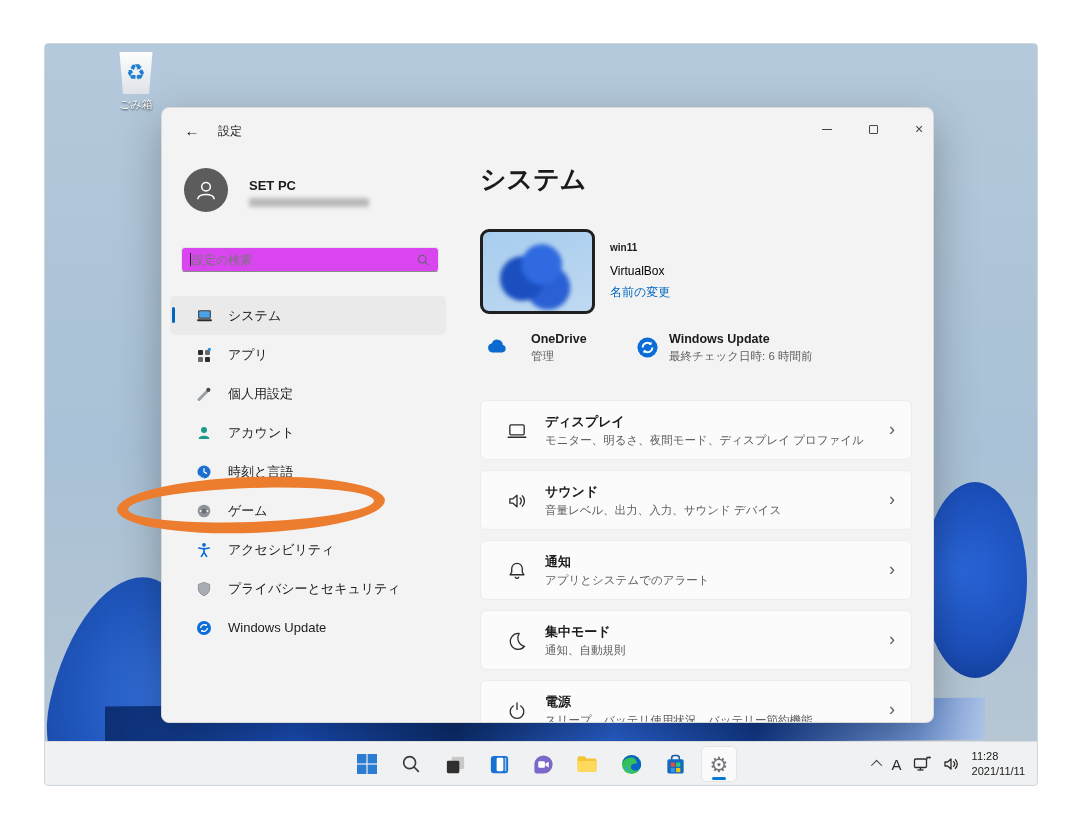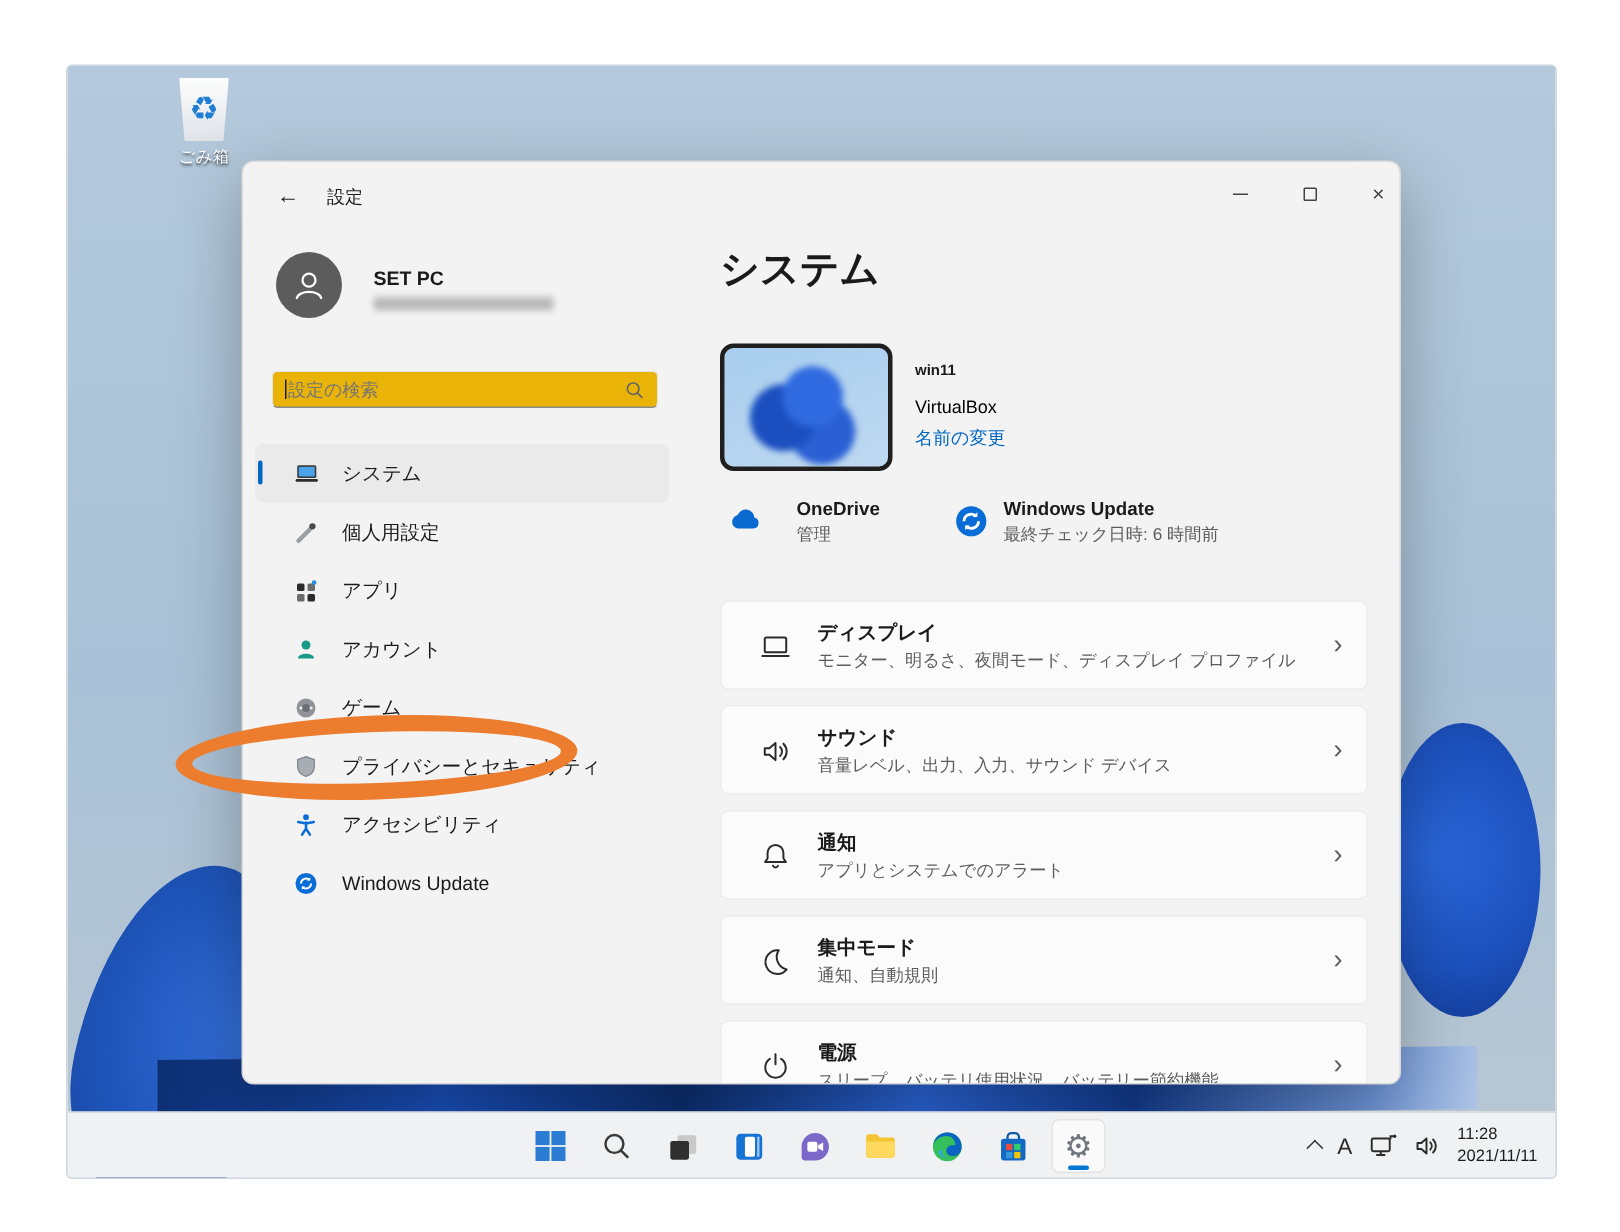--- a/index.html
+++ b/index.html
@@ -49,21 +49,21 @@
 
   
   .avatar { position:absolute; left:22px; top:60px; width:44px; height:44px;
     border-radius:50%; background:#5c5c5c; display:flex; align-items:center; justify-content:center; }
   .pname { position:absolute; left:87px; top:70px; font-size:13px; font-weight:bold; color:#1b1b1b; }
   .pemail { position:absolute; left:87px; top:90px; width:120px; height:9px;
     background:#b9b9b9; border-radius:2px; filter:blur(2px); }
 
   
   .search { position:absolute; left:19px; top:139px; width:258px; height:25px;
-    background:#eab308; border:1px solid #e3e3e3; border-bottom:1px solid #8a8a8a;
+    background:#d946ef; border:1px solid #e3e3e3; border-bottom:1px solid #8a8a8a;
     border-radius:4px; display:flex; align-items:center; padding:0 8px; }
   .search .caret { width:1px; height:13px; background:#1b1b1b; margin-right:1px; }
   .search input { flex:1; border:none; outline:none; font-size:12px; color:#1b1b1b;
     background:transparent; font-family:inherit; }
   .search input::placeholder { color:#767676; }
   .search svg { flex:0 0 auto; }
 
   
   .nav { position:absolute; left:8px; top:188px; width:276px; }
   .nav-row { position:relative; height:39px; display:flex; align-items:center;
@@ -190,74 +190,84 @@
                 <rect x="2" y="3" width="12" height="8" rx="1" fill="#3a3a3a"></rect>
                 <rect x="3" y="4" width="10" height="6" fill="#4aa3e8"></rect>
                 <rect x="1" y="11.6" width="14" height="1.8" rx="0.9" fill="#2b2b2b"></rect>
               </svg>
           </span>
           <span class="nav-lb">システム</span>
         </div>
         <div class="nav-row">
           <span class="nav-ic">
             <svg width="16" height="16" viewBox="0 0 16 16">
-                <line x1="3" y1="13.5" x2="10.5" y2="6" stroke="#9aa0a6" stroke-width="3" stroke-linecap="round"></line>
-                <circle cx="12.3" cy="3.9" r="2.1" fill="#4a4a4a"></circle>
-              </svg>
-          </span>
-          <span class="nav-lb">個人用設定</span>
-        </div>
-        <div class="nav-row">
-          <span class="nav-ic">
-            <svg width="16" height="16" viewBox="0 0 16 16">
                 <rect x="2" y="3" width="5" height="5" rx="1" fill="#2b2b2b"></rect>
                 <rect x="9" y="3" width="5" height="5" rx="1" fill="#6b6b6b"></rect>
                 <rect x="2" y="10" width="5" height="5" rx="1" fill="#6b6b6b"></rect>
                 <rect x="9" y="10" width="5" height="5" rx="1" fill="#2b2b2b"></rect>
                 <circle cx="13.4" cy="2.4" r="1.6" fill="#2a8fe0"></circle>
               </svg>
           </span>
           <span class="nav-lb">アプリ</span>
         </div>
         <div class="nav-row">
           <span class="nav-ic">
             <svg width="16" height="16" viewBox="0 0 16 16">
+                <line x1="3" y1="13.5" x2="10.5" y2="6" stroke="#9aa0a6" stroke-width="3" stroke-linecap="round"></line>
+                <circle cx="12.3" cy="3.9" r="2.1" fill="#4a4a4a"></circle>
+              </svg>
+          </span>
+          <span class="nav-lb">個人用設定</span>
+        </div>
+        <div class="nav-row">
+          <span class="nav-ic">
+            <svg width="16" height="16" viewBox="0 0 16 16">
                 <circle cx="8" cy="5" r="3" fill="#1a9b8a"></circle>
                 <path d="M2.6 14c0-4.2 10.8-4.2 10.8 0z" fill="#1a9b8a"></path>
               </svg>
           </span>
           <span class="nav-lb">アカウント</span>
+        </div>
+        <div class="nav-row">
+          <span class="nav-ic">
+            <svg width="16" height="16" viewBox="0 0 16 16">
+                <circle cx="8" cy="8" r="6.5" fill="#1b6fd0"></circle>
+                <path d="M8 8V4.6M8 8l2.6 1.4" stroke="#fff" stroke-width="1.2" stroke-linecap="round"></path>
+                <path d="M3 11.5a6.5 6.5 0 0 0 5 3" fill="none" stroke="#cfe3f7" stroke-width="1.4"></path>
+              </svg>
+          </span>
+          <span class="nav-lb">時刻と言語</span>
         </div>
         <div class="nav-row">
           <span class="nav-ic">
             <svg width="16" height="16" viewBox="0 0 16 16">
                 <circle cx="8" cy="8" r="6.3" fill="#8f9398"></circle>
                 <circle cx="8" cy="8" r="2.6" fill="#6b7075"></circle>
                 <circle cx="4.6" cy="8" r="1" fill="#f2f2f2"></circle>
                 <circle cx="11.4" cy="8" r="1" fill="#f2f2f2"></circle>
               </svg>
           </span>
           <span class="nav-lb">ゲーム</span>
         </div>
         <div class="nav-row">
           <span class="nav-ic">
             <svg width="16" height="16" viewBox="0 0 16 16">
-                <path d="M8 1.4l5.6 2v4.2c0 3.5-2.5 6.1-5.6 7.1-3.1-1-5.6-3.6-5.6-7.1V3.4z" fill="#a7adb3" stroke="#7d848b" stroke-width="0.8"></path>
-              </svg>
-          </span>
-          <span class="nav-lb">プライバシーとセキュリティ</span>
-        </div>
-        <div class="nav-row">
-          <span class="nav-ic">
-            <svg width="16" height="16" viewBox="0 0 16 16">
                 <circle cx="8" cy="2.8" r="1.9" fill="#0a6cd6"></circle>
                 <path d="M2.8 6l5.2 1 5.2-1M8 6.4v4M8 10.4l-2.6 4M8 10.4l2.6 4" fill="none" stroke="#0a6cd6" stroke-width="1.7" stroke-linecap="round" stroke-linejoin="round"></path>
               </svg>
           </span>
           <span class="nav-lb">アクセシビリティ</span>
+        </div>
+        <div class="nav-row">
+          <span class="nav-ic">
+            <svg width="16" height="16" viewBox="0 0 16 16">
+                <path d="M8 1.4l5.6 2v4.2c0 3.5-2.5 6.1-5.6 7.1-3.1-1-5.6-3.6-5.6-7.1V3.4z" fill="#a7adb3" stroke="#7d848b" stroke-width="0.8"></path>
+              </svg>
+          </span>
+          <span class="nav-lb">プライバシーとセキュリティ</span>
         </div>
         <div class="nav-row">
           <span class="nav-ic">
             <svg width="16" height="16" viewBox="0 0 16 16">
                 <circle cx="8" cy="8" r="7" fill="#0a6cd6"></circle>
                 <path d="M4.6 8a3.4 3.4 0 0 1 5.9-2.2M11.4 8a3.4 3.4 0 0 1-5.9 2.2" fill="none" stroke="#fff" stroke-width="1.3"></path>
                 <path d="M10.8 3.8v2.2H8.6z" fill="#fff"></path>
                 <path d="M5.2 12.2V10h2.2z" fill="#fff"></path>
               </svg>
           </span>

